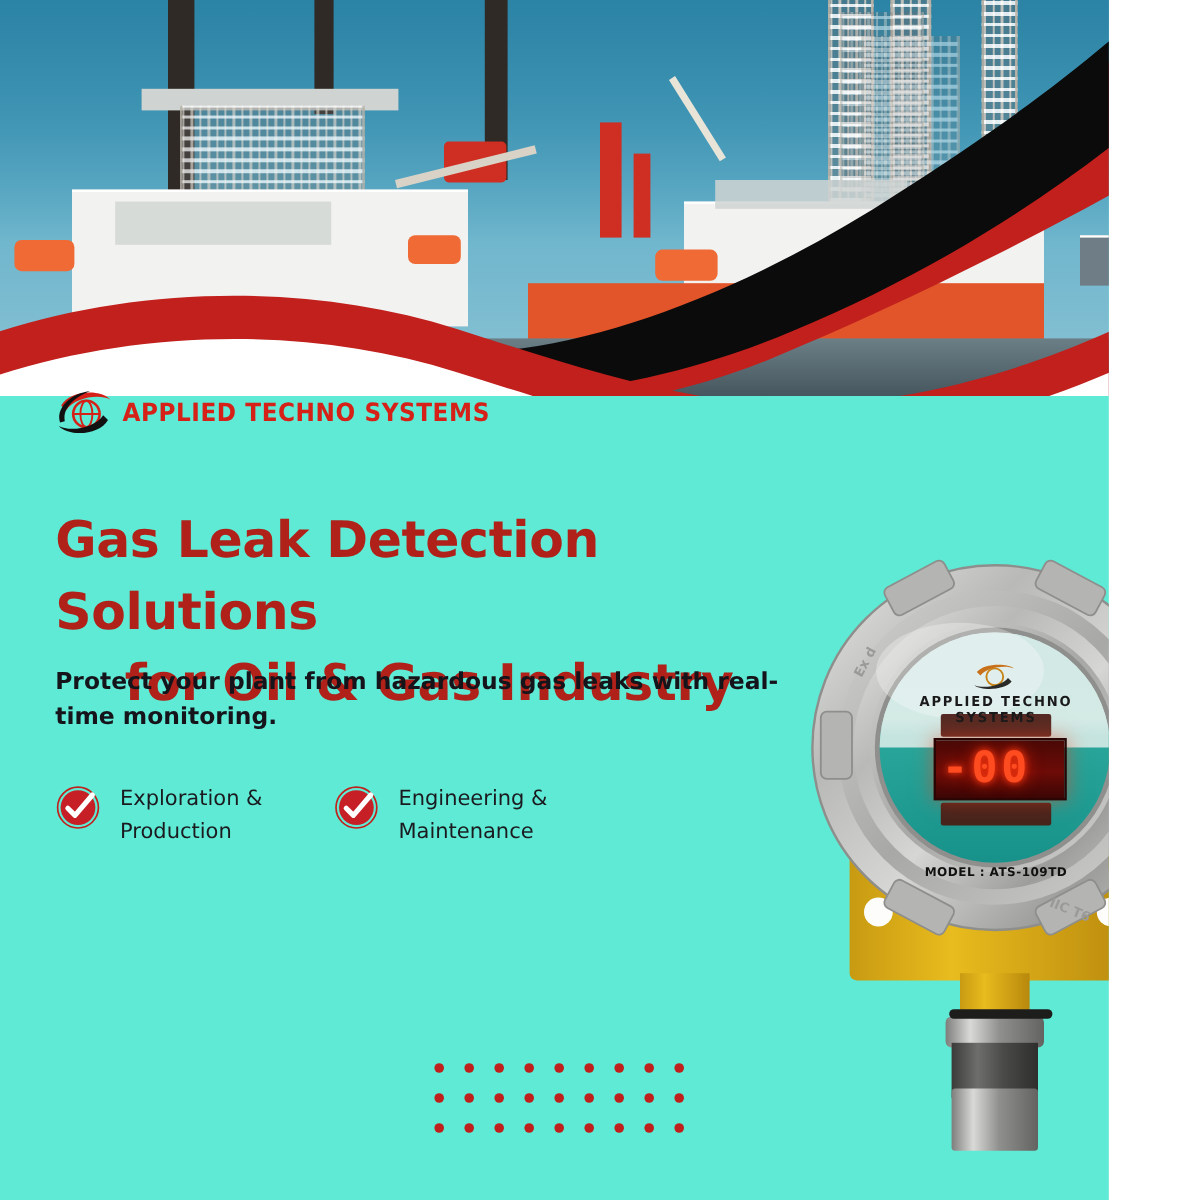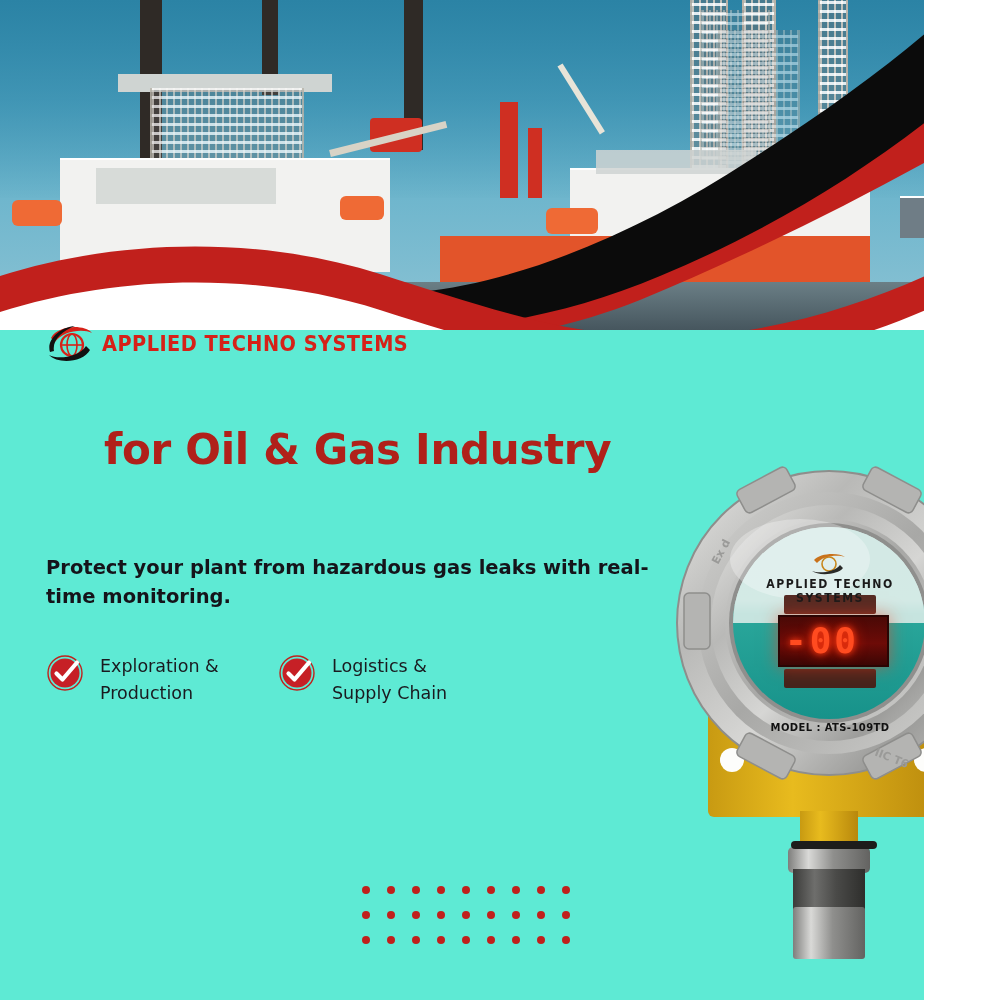--- a/index.html
+++ b/index.html
@@ -155,20 +155,21 @@
         <line x1="13" y1="23" x2="35" y2="23" stroke="#d62118" stroke-width="1.6"></line>
         <path d="M3,16 C10,3 36,2 44,11 C35,6 14,9 7,20 Z" fill="#d62118"></path>
         <path d="M42,28 C35,41 9,42 1,33 C10,38 31,35 38,24 Z" fill="#111111"></path>
         <path d="M2,30 C-2,18 12,5 27,4 C14,9 4,18 6,29 Z" fill="#111111"></path>
       </svg>
     </div>
     <div class="logo-text">APPLIED TECHNO SYSTEMS</div>
   </div>
 
   <h1 class="headline">
+    <span>Gas Leak Detection Solutions</span>
     <span class="l2">for Oil &amp; Gas Industry</span>
   </h1>
 
   <p class="subhead">Protect your plant from hazardous gas leaks with real-time monitoring.</p>
 
   <div class="features">
 
     <div class="feat">
       <span class="check">
         <svg viewBox="0 0 38 38" width="38" height="38">
@@ -177,34 +178,34 @@
           <path d="M10.5,19.5 L16.5,25.5 L31,8.5" fill="none" stroke="#ffffff" stroke-width="4.2" stroke-linecap="round" stroke-linejoin="round"></path>
         </svg>
       </span>
       <span class="feat-label">
         <span>Exploration &amp;</span><br>
         <span>Production</span>
       </span>
     </div>
 
 
-
     <div class="feat">
       <span class="check">
         <svg viewBox="0 0 38 38" width="38" height="38">
           <circle cx="19" cy="19" r="17" fill="none" stroke="#c1201c" stroke-width="1.4"></circle>
           <circle cx="19" cy="19" r="14.5" fill="#c62026"></circle>
           <path d="M10.5,19.5 L16.5,25.5 L31,8.5" fill="none" stroke="#ffffff" stroke-width="4.2" stroke-linecap="round" stroke-linejoin="round"></path>
         </svg>
       </span>
       <span class="feat-label">
-        <span>Logistics &amp;</span><br>
-        <span>Supply Chain</span>
+        <span>Engineering &amp;</span><br>
+        <span>Maintenance</span>
       </span>
     </div>
+
   </div>
 
 
   <div class="dots" id="dot-grid">
       <span class="dot" style="background: rgb(192, 32, 28);"></span>
       <span class="dot" style="background: rgb(192, 32, 28);"></span>
       <span class="dot" style="background: rgb(192, 32, 28);"></span>
       <span class="dot" style="background: rgb(192, 32, 28);"></span>
       <span class="dot" style="background: rgb(192, 32, 28);"></span>
       <span class="dot" style="background: rgb(192, 32, 28);"></span>

